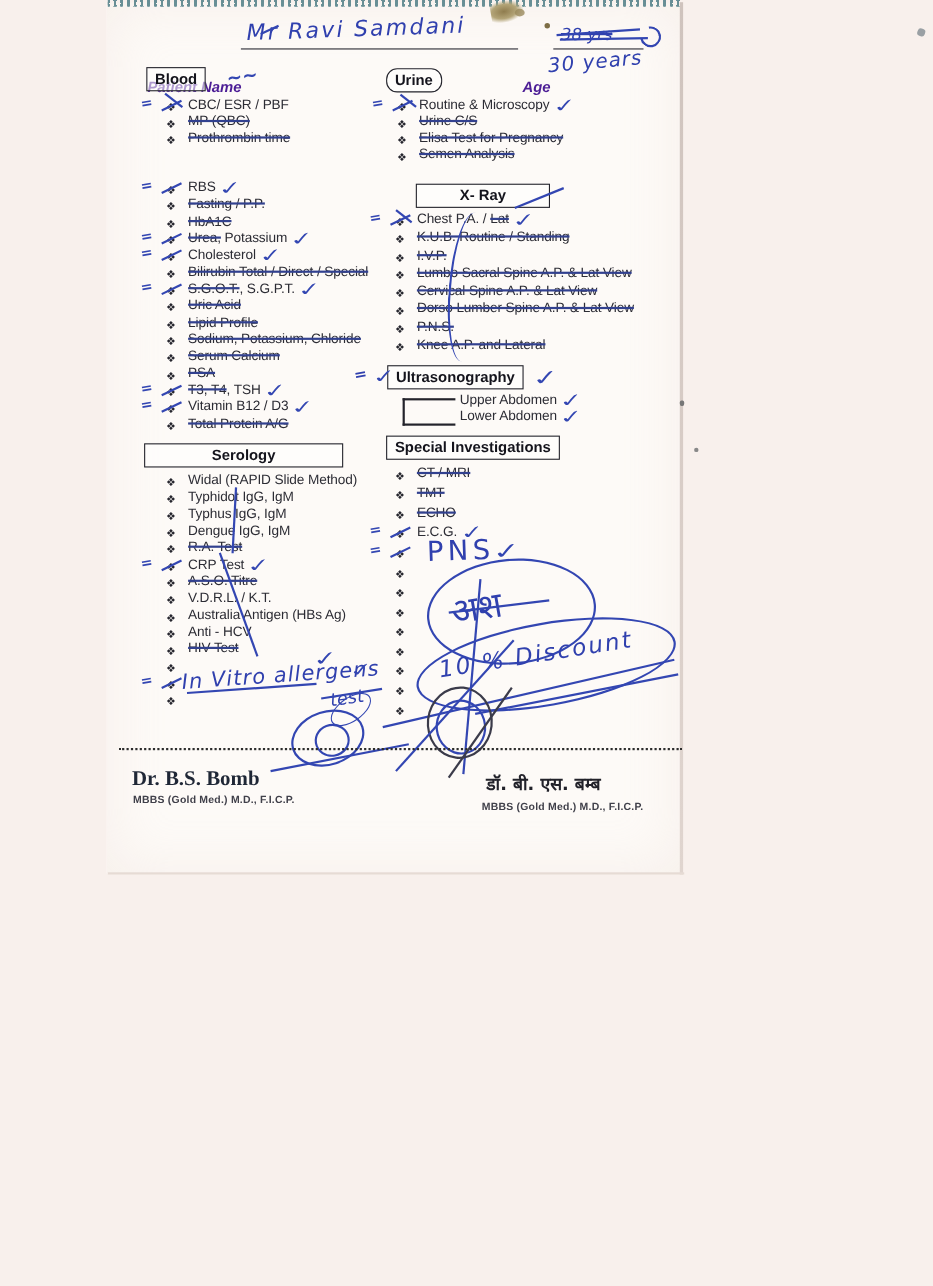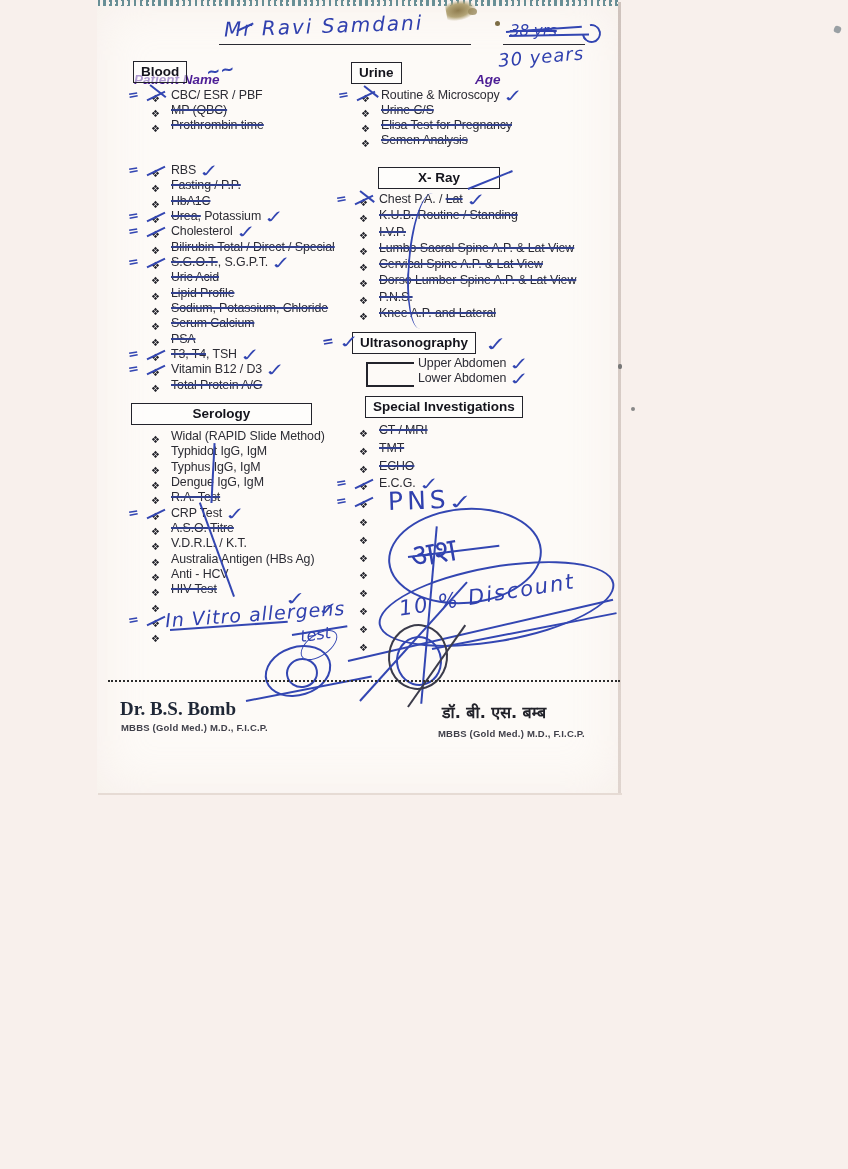--- a/index.html
+++ b/index.html
@@ -54,25 +54,25 @@
   <div class="abs uline" style="left:503px;top:44px;width:82px;"></div>
   <div class="abs hw" style="left:224px;top:14px;font-size:20px;letter-spacing:2px;transform:rotate(-2deg);">Mr Ravi Samdani</div>
   <div class="abs penline" style="left:237px;top:30px;width:18px;transform:rotate(-25deg);"></div>
   <div class="abs hw" style="left:510px;top:22px;font-size:15px;text-decoration:line-through;text-decoration-thickness:2px;">38 yrs</div>
   <div class="abs penline" style="left:506px;top:31px;width:76px;transform:rotate(-4deg);"></div>
   <div class="abs penline" style="left:509px;top:35px;width:80px;transform:rotate(-1deg);"></div>
   <div class="abs" style="left:582px;top:24px;width:15px;height:15px;border:2px solid #3346b2;border-radius:50%;border-left-color:transparent;transform:rotate(35deg);"></div>
   <div class="abs hw" style="left:498px;top:46px;font-size:18px;letter-spacing:1px;transform:rotate(-5deg);">30 years</div>
 
   <div class="abs hbox" style="left:133px;top:61px;">Blood</div>
-  <div class="abs hbox" style="left:351px;top:62px;">Urine</div>
+  <div class="abs hbox" style="left:351px;top:62px;border-radius:10px;">Urine</div>
   <div class="abs hbox" style="left:351px;top:167px;width:106px;margin-left:27px;">X- Ray</div>
   <div class="abs hbox" style="left:352px;top:332px;">Ultrasonography</div>
   <div class="abs hbox" style="left:131px;top:403px;width:165px;">Serology</div>
-  <div class="abs hbox" style="left:365px;top:396px;">Special Investigations</div>
+  <div class="abs hbox" style="left:351px;top:396px;">Special Investigations</div>
 
   <div class="abs penline" style="left:150px;top:84px;width:20px;transform:rotate(38deg);"></div>
   <div class="abs penline" style="left:364px;top:85px;width:18px;transform:rotate(38deg);"></div>
   <div class="abs penline" style="left:360px;top:190px;width:18px;transform:rotate(38deg);"></div>
   <div class="abs penline" style="left:468px;top:188px;width:48px;transform:rotate(-22deg);"></div>
   <span class="abs squig" style="left:206px;top:60px;transform:rotate(-8deg);">∼∼</span>
 
   <div class="list" style="left:151px;top:88px;--rh:15.2px;">
       <div class="item">
         <span class="mk">=</span>

